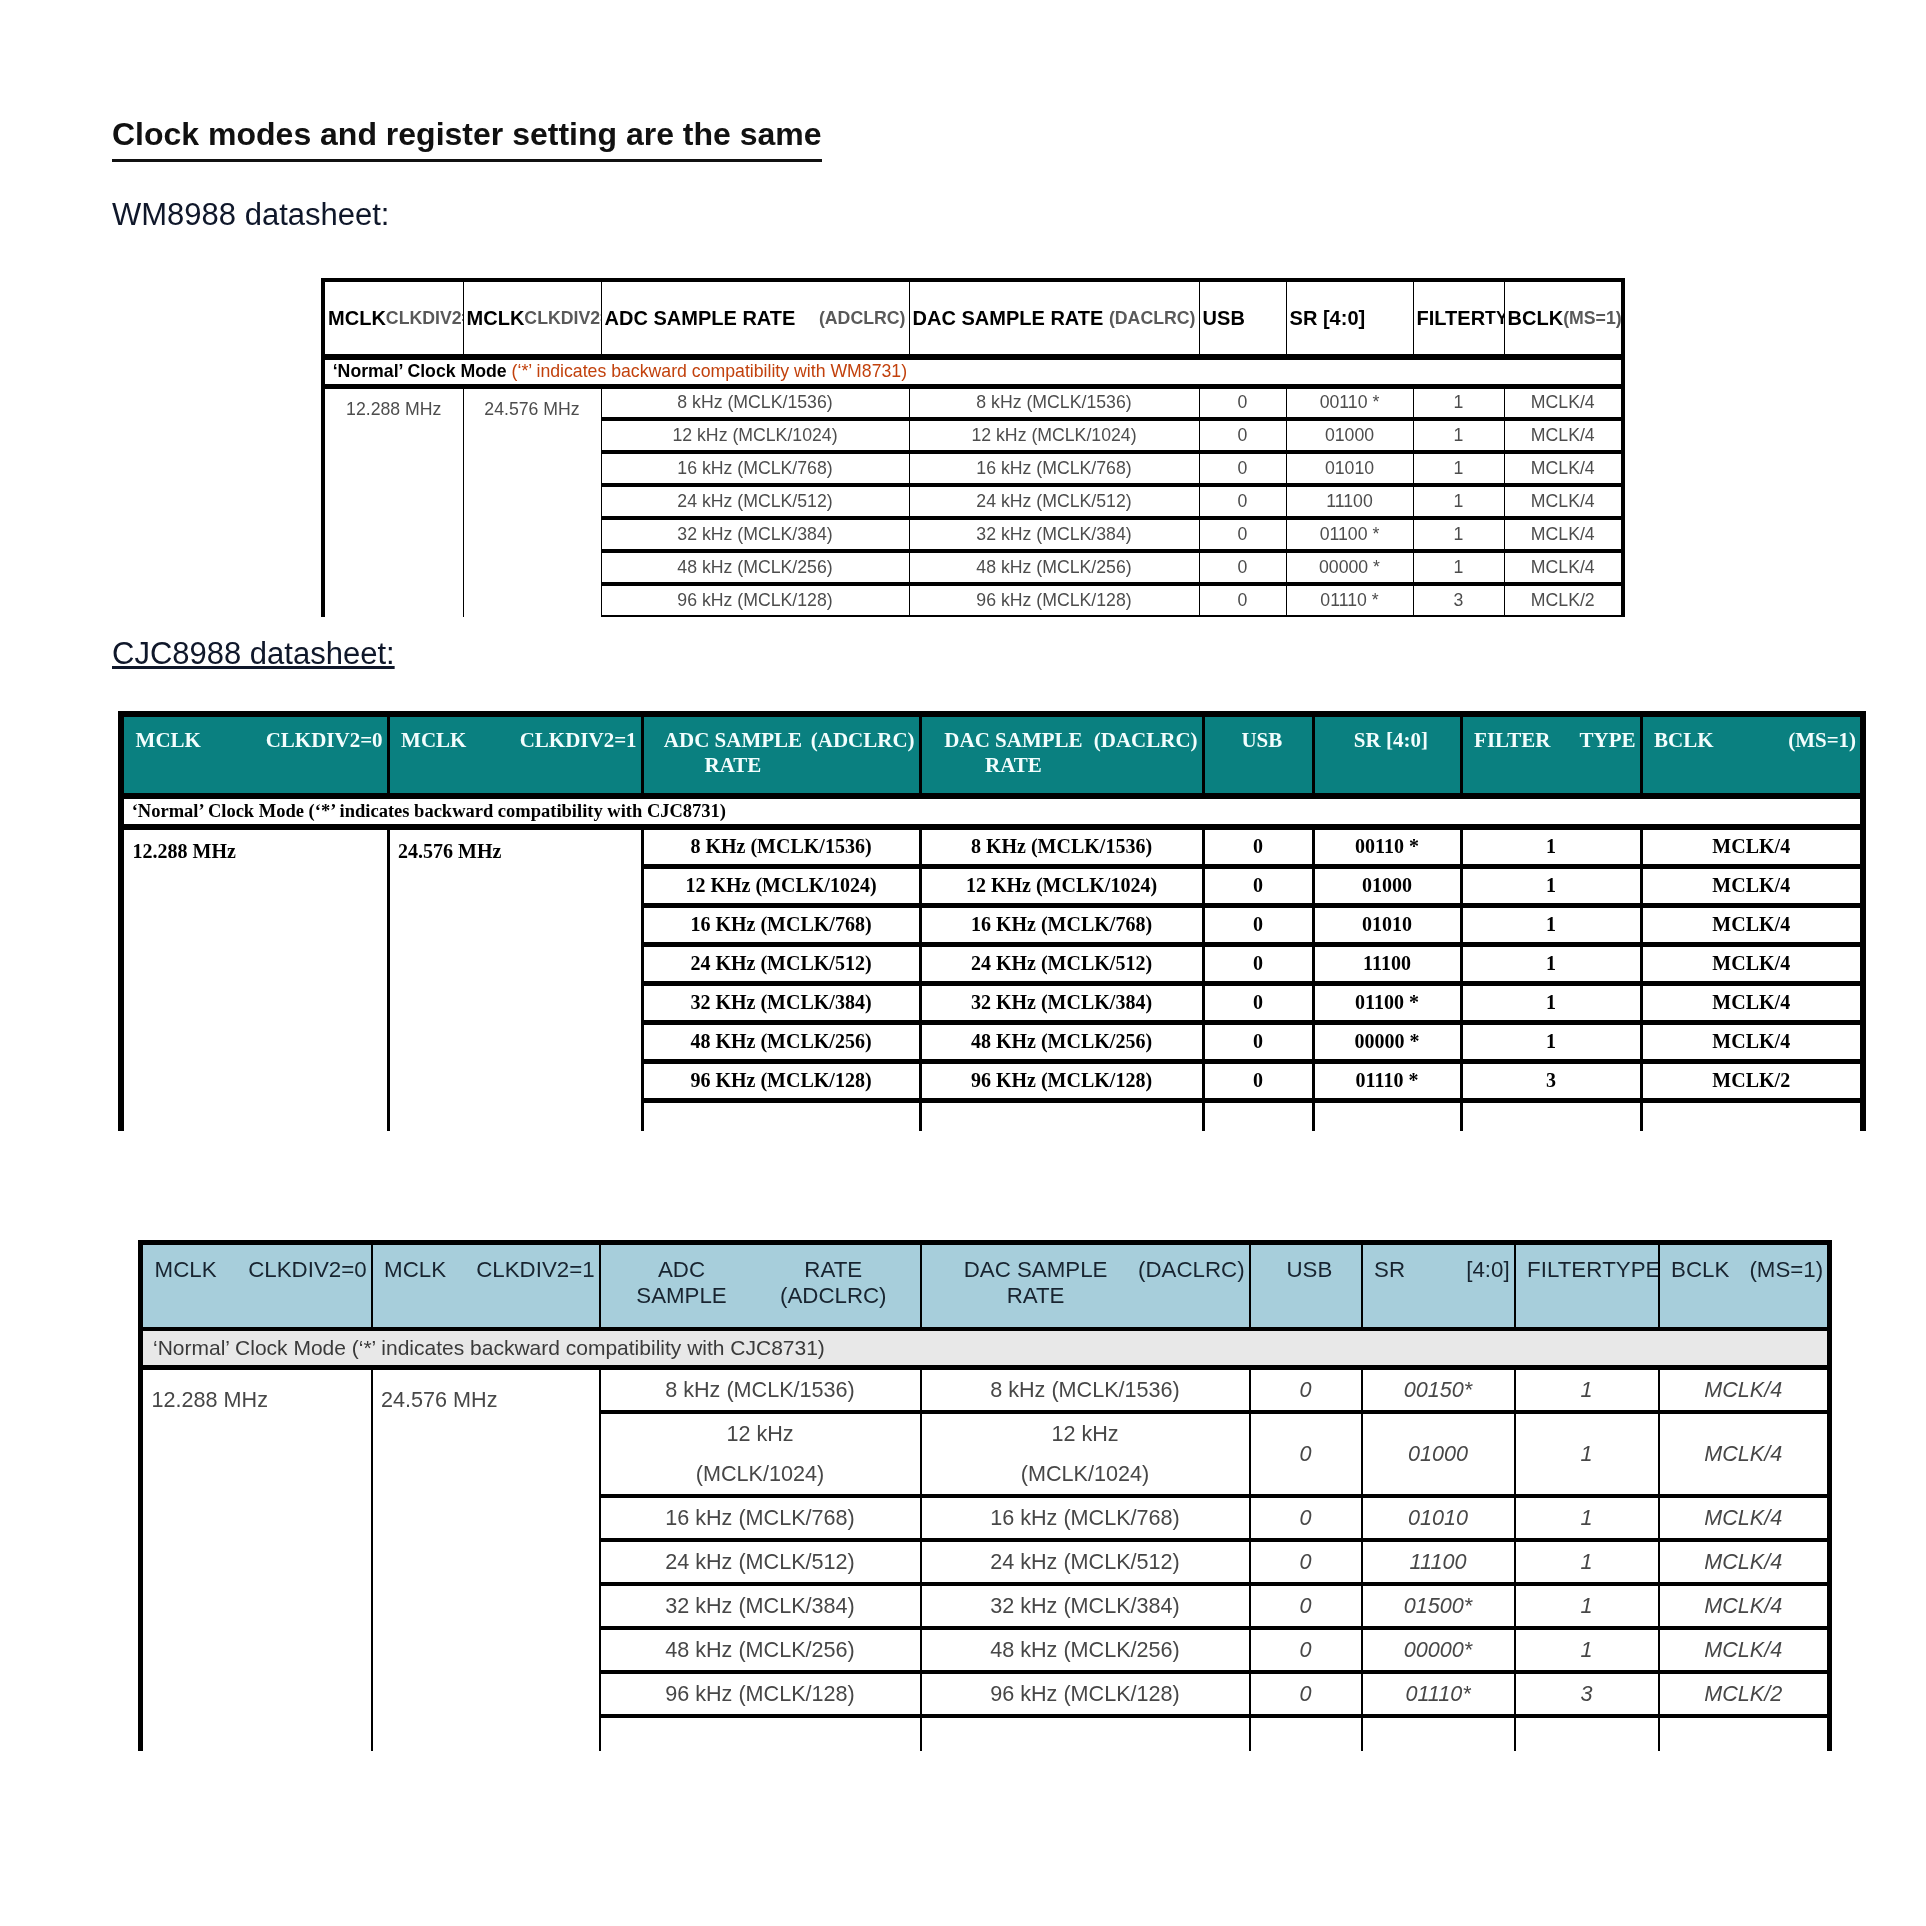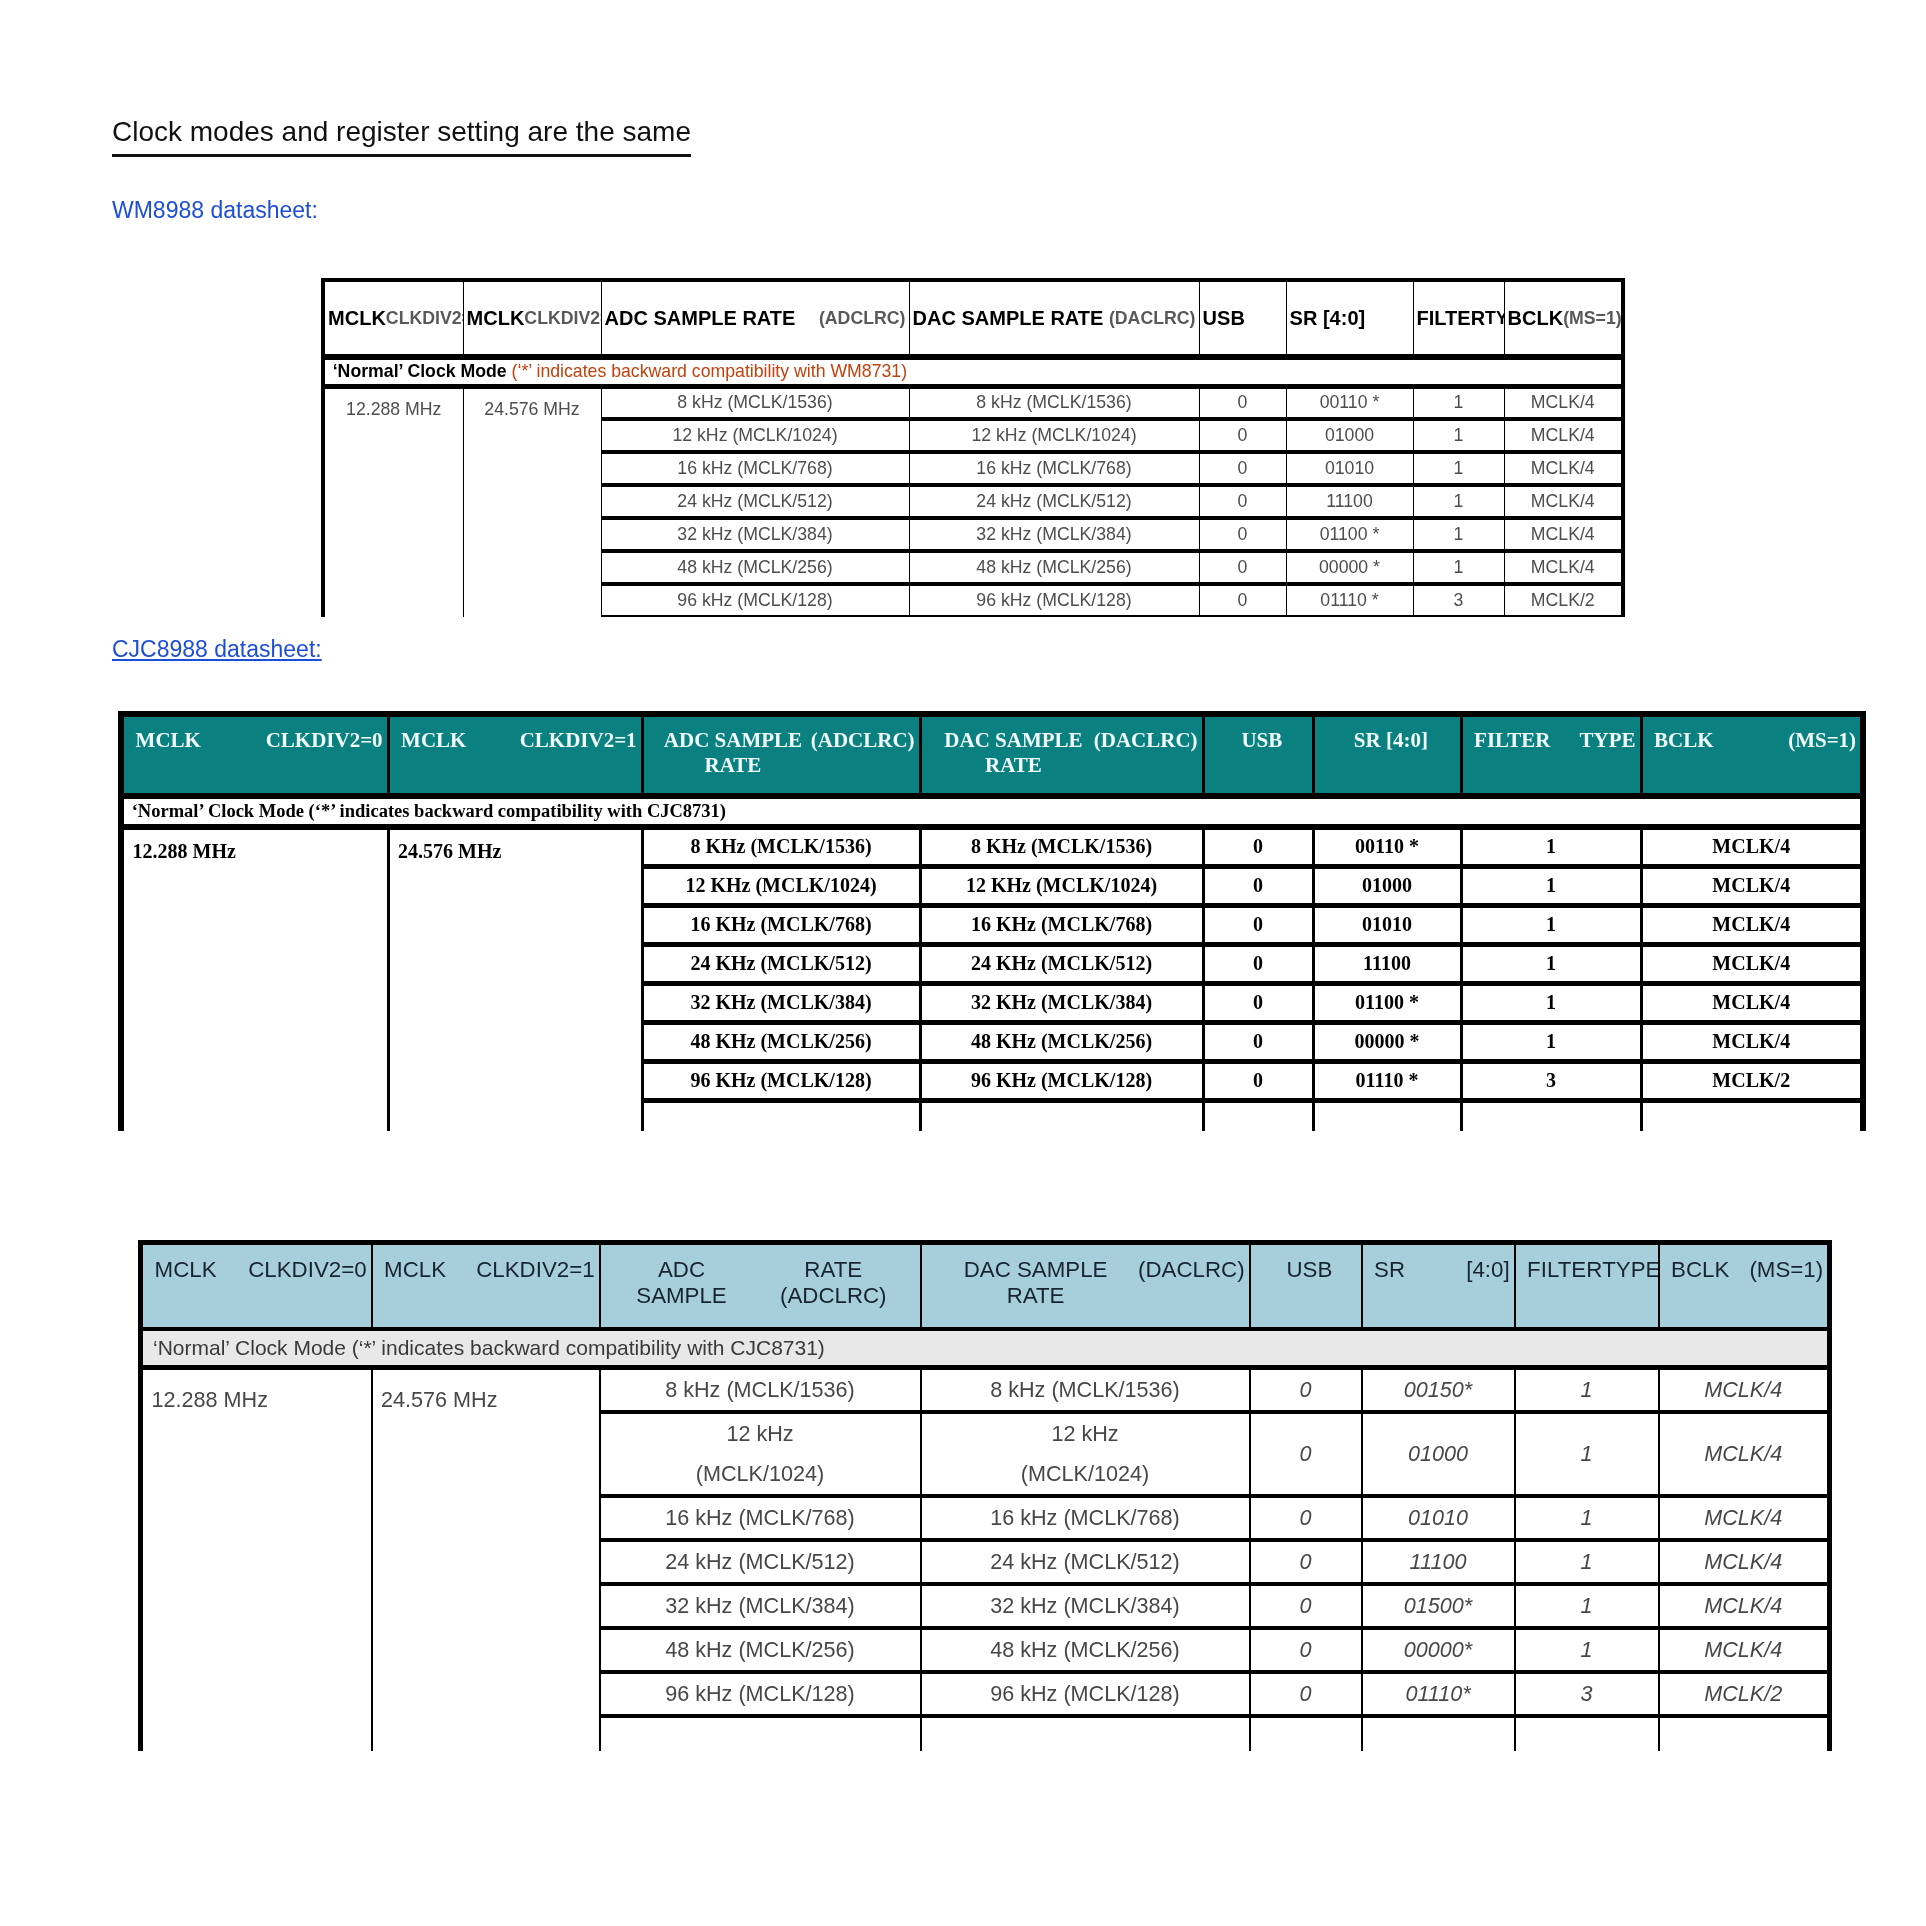--- a/index.html
+++ b/index.html
@@ -4,25 +4,25 @@
 <style>
   * { box-sizing: border-box; margin: 0; padding: 0; }
   html,body { background:#ffffff; }
   #page {
     position: relative; width: 1965px; height: 2542px;
     background: #ffffff; overflow: hidden;
     font-family: "Liberation Sans", sans-serif;
   }
   .doc-title {
     position: absolute; left: 112px; top: 116px;
-    font-size: 28px; font-weight: normal; color: #111;
+    font-size: 32px; font-weight: bold; color: #111;
     border-bottom: 3.5px solid #111; padding-bottom: 6.2px;
     letter-spacing: 0px; display: inline-block;
   }
-  .doc-label { position: absolute; font-size: 23px; color: #1d4ed8; }
+  .doc-label { position: absolute; font-size: 31px; color: #0f172a; }
   #label-wm8988 { left: 112px; top: 197px; }
   #label-cjc8988 { left: 112px; top: 636px; text-decoration: underline; }
   #label-cjc89xx { left: 112px; top: 1159px; }
 
   .shot { position: absolute; overflow: hidden; }
   #shot-1 { left: 321px;  top: 278px;  width: 1317px; height: 339px; }
   #shot-2 { left: 118px;  top: 711px; width: 1757px; height: 427px; }
   #shot-3 { left: 138px;  top: 1240px; width: 1707px; height: 513px; }
 
   table.doc-table { border-collapse: collapse; table-layout: fixed; }

